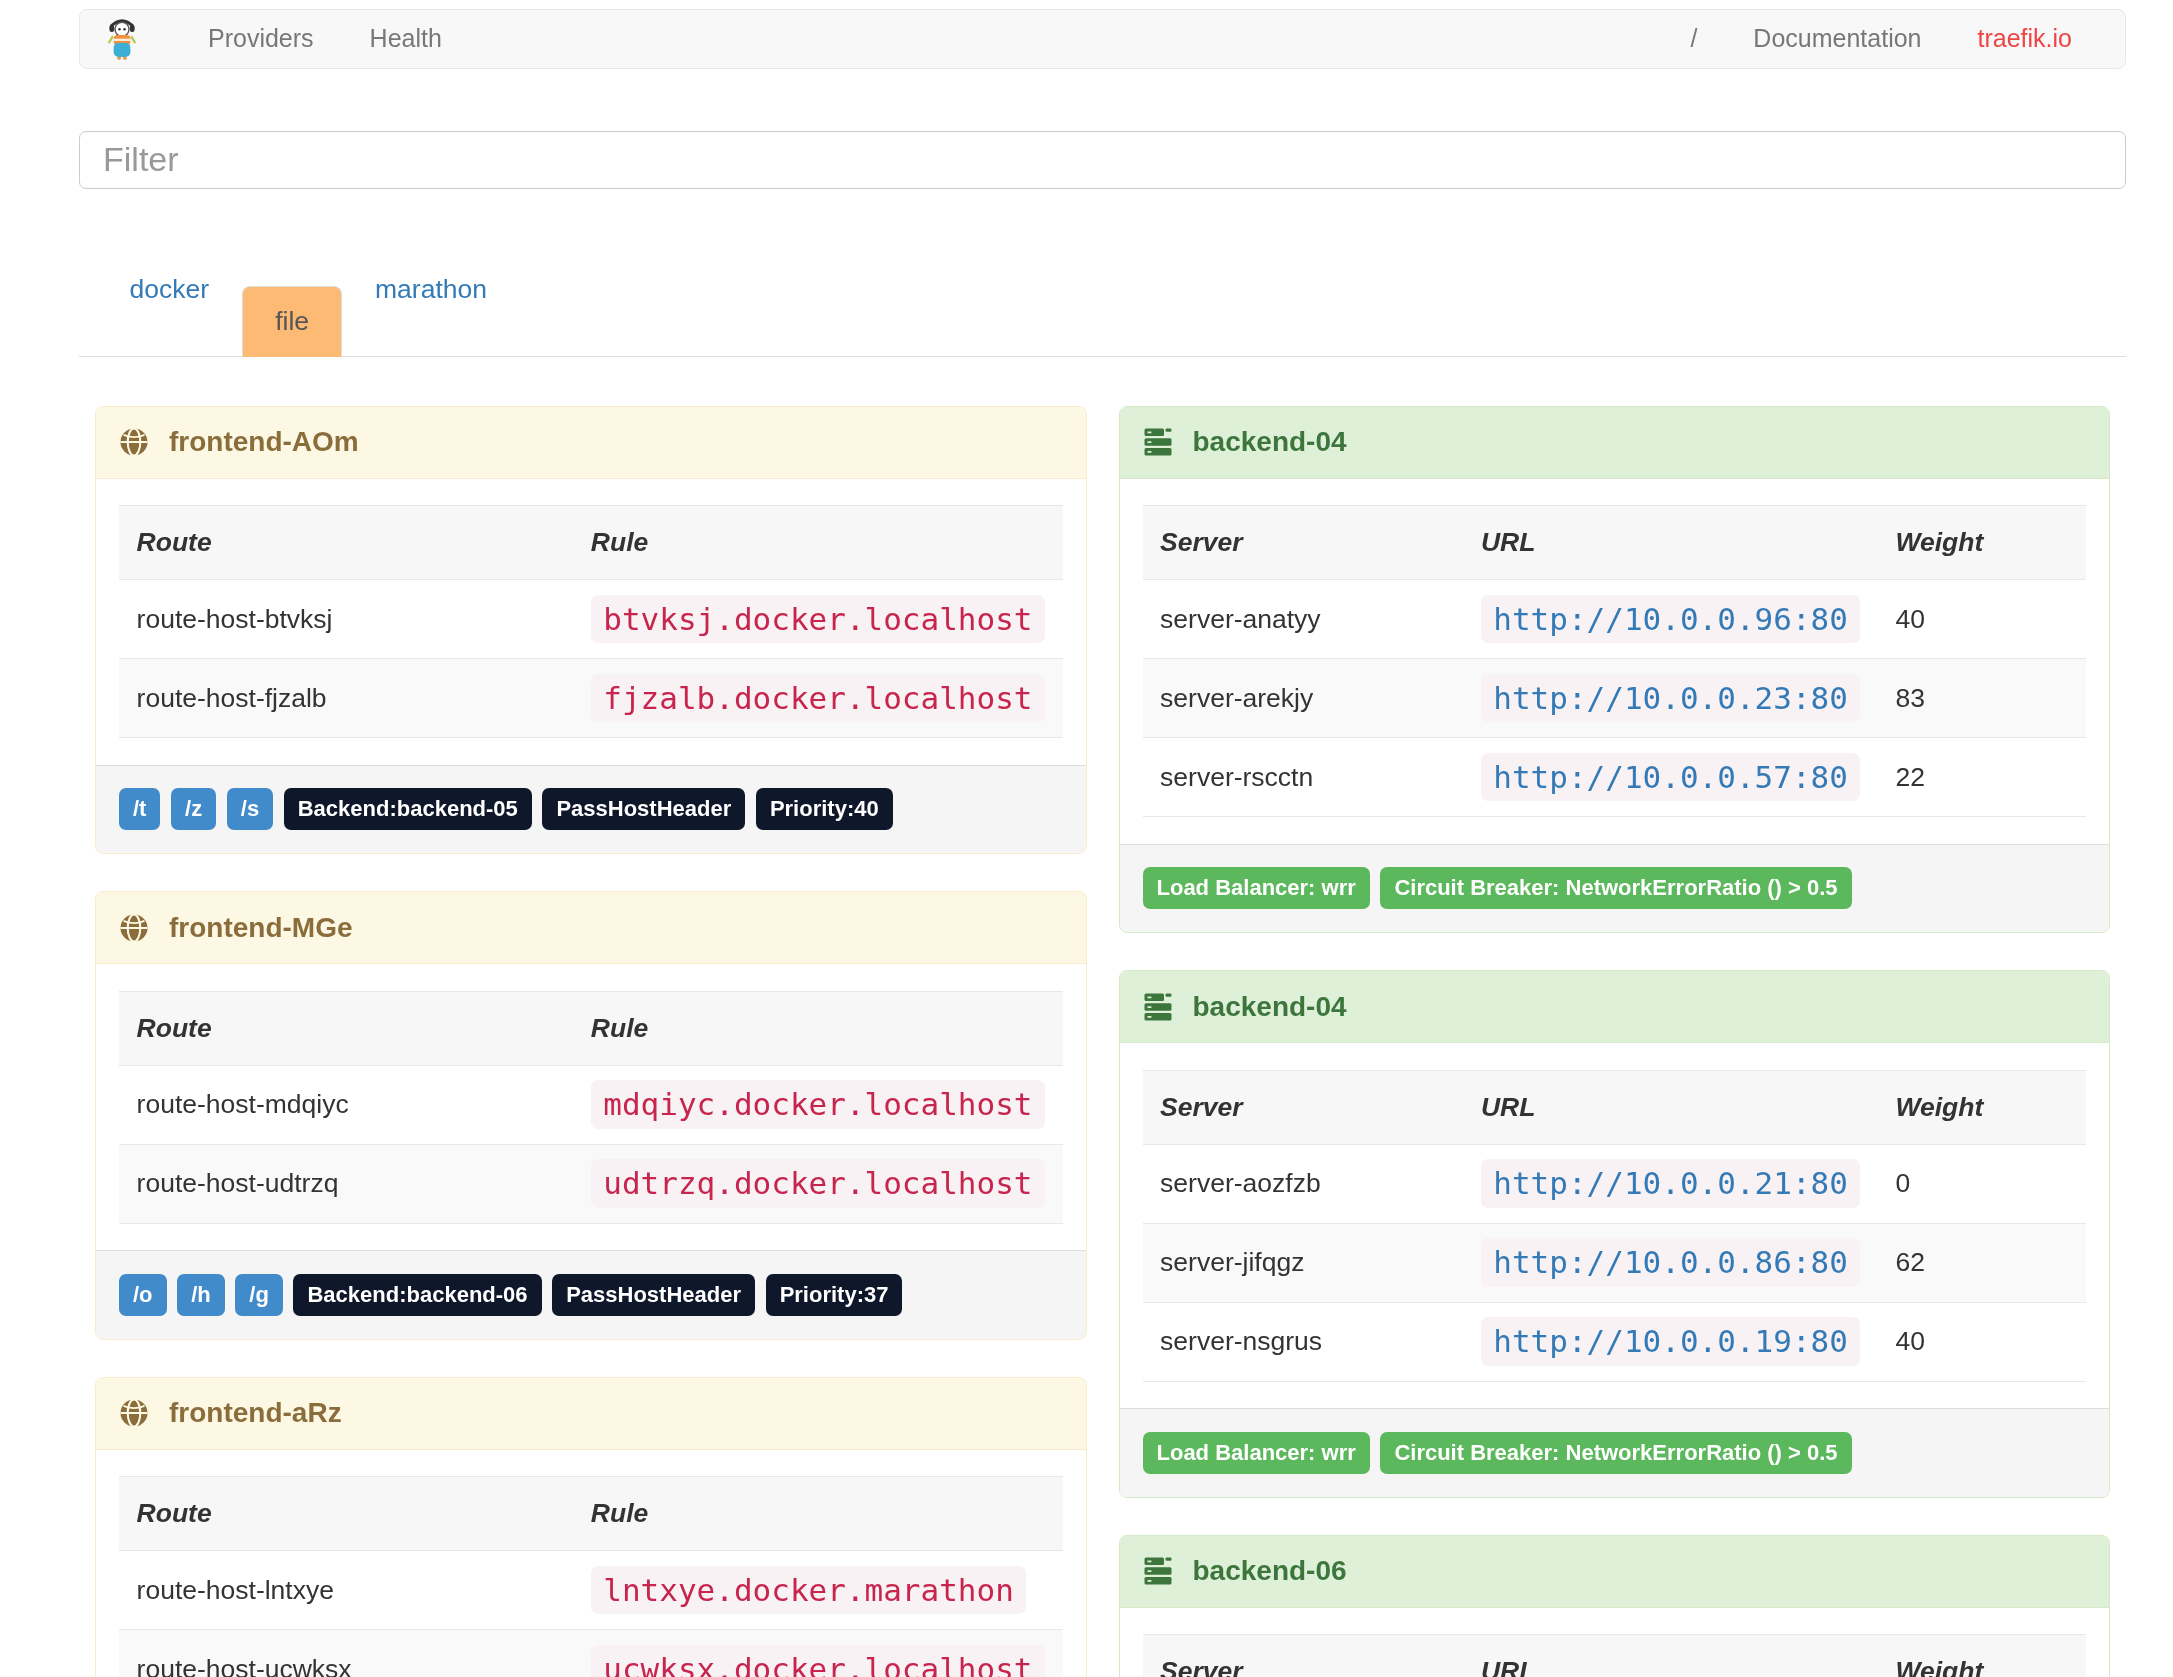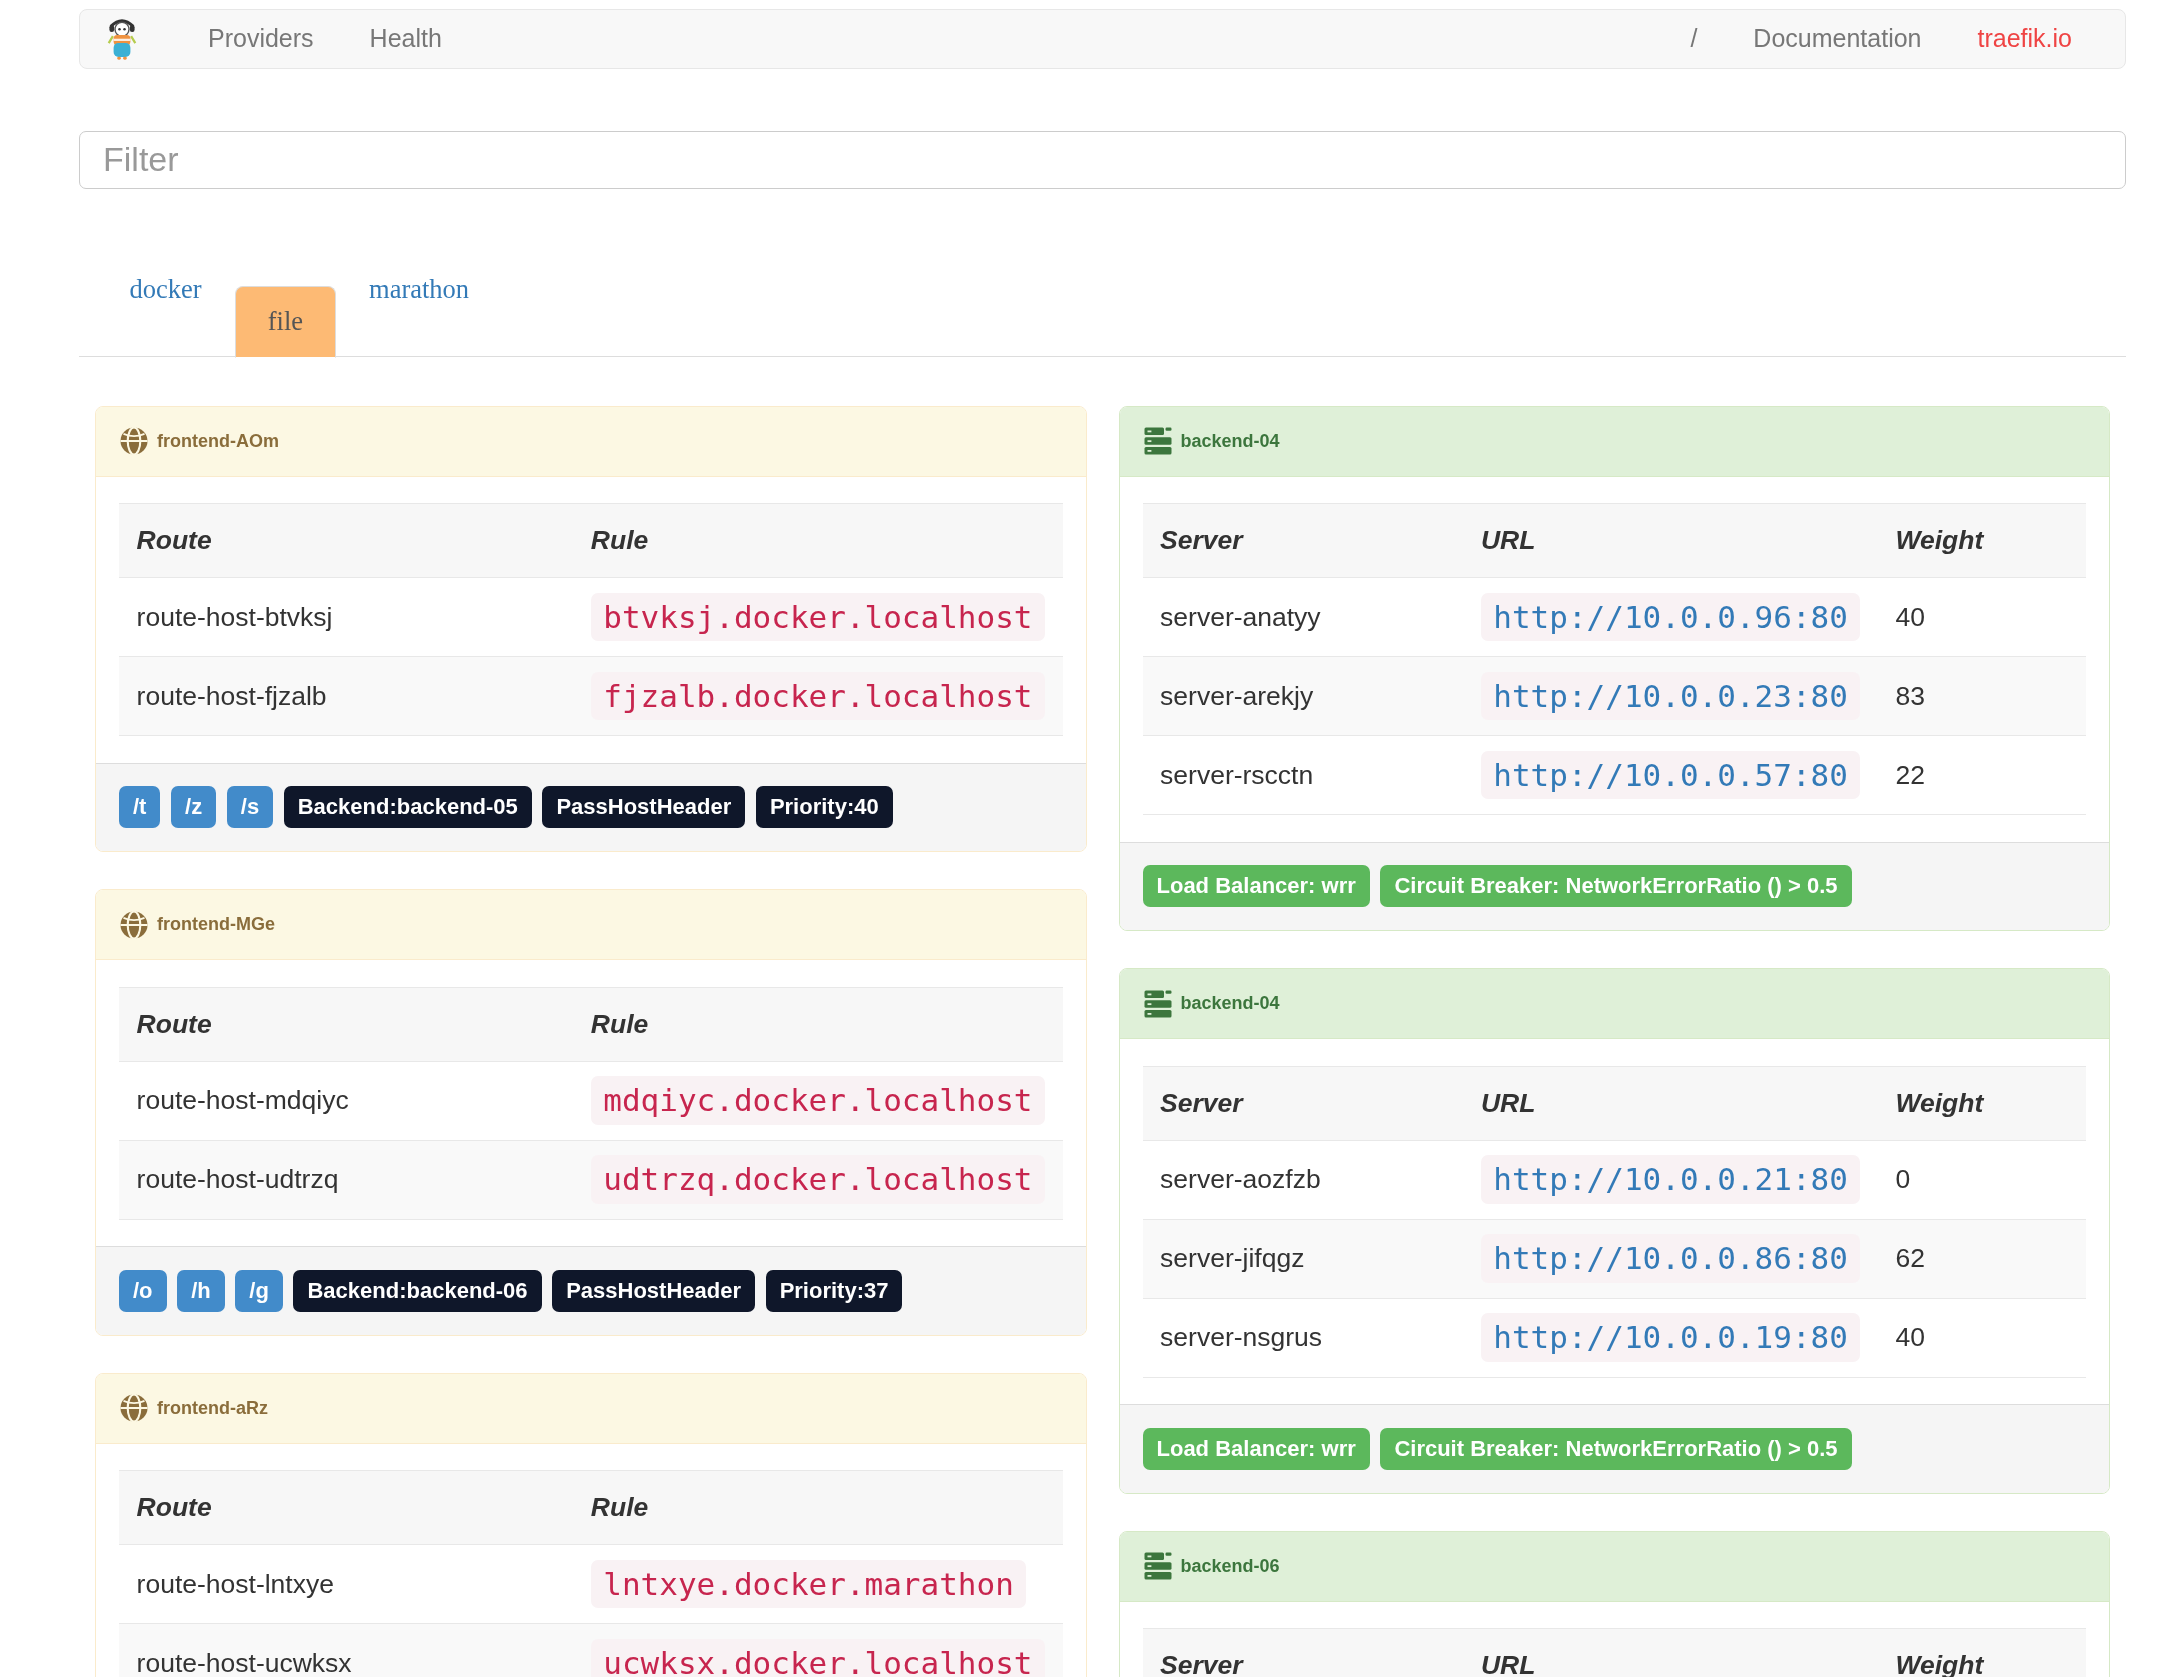--- a/index.html
+++ b/index.html
@@ -40,41 +40,40 @@
     font-family:"Liberation Sans", sans-serif;
   }
   .filter-input::placeholder { color:#999; }
 
   
   .tabs { margin-top:65px; border-bottom:1.8px solid #ddd; padding-left:17.6px; display:flex; }
   .tab {
     font-size:26.5px; padding:19.4px 32px; margin-bottom:-1.8px;
     color:#337ab7; cursor:pointer;
     border:1.8px solid transparent;
-    font-family:Liberation Serif, serif;
   }
   .tab.active {
     color:#555; background:#fdba74;
     border:1.8px solid #ddd; border-bottom-color:#fff;
     border-radius:8px 8px 0 0;
     margin-top:32px;
   }
 
   
   .columns { display:flex; margin-top:49px; align-items:flex-start; }
   .col { width:50%; padding:0 16px; }
 
   
   .panel { border:0.9px solid; border-radius:8px; margin-bottom:37px; background:#fff; overflow:hidden; }
   .panel.warning { border-color:#faebcc; }
   .panel.success { border-color:#d6e9c6; }
   .panel-heading { padding:19.4px 23px; display:flex; align-items:center; }
   .panel.warning .panel-heading { background:#fcf8e3; border-bottom:0.9px solid #faebcc; color:#8a6d3b; }
   .panel.success .panel-heading { background:#dff0d8; border-bottom:0.9px solid #d6e9c6; color:#3c763d; }
-  .panel-title { font-size:18px; font-weight:bold; margin-left:8px; }
+  .panel-title { font-size:28px; font-weight:bold; margin-left:20px; }
   .panel-body { padding:26.5px 23px; background:#fff; }
   .panel-footer {
     background:#f5f5f5; border-top:0.9px solid #ddd;
     padding:19.4px 23px;
     display:flex; align-items:center; flex-wrap:wrap;
   }
 
   
   table { width:100%; border-collapse:collapse; font-size:26.5px; }
   th, td { text-align:left; padding:21px 17.6px; }

